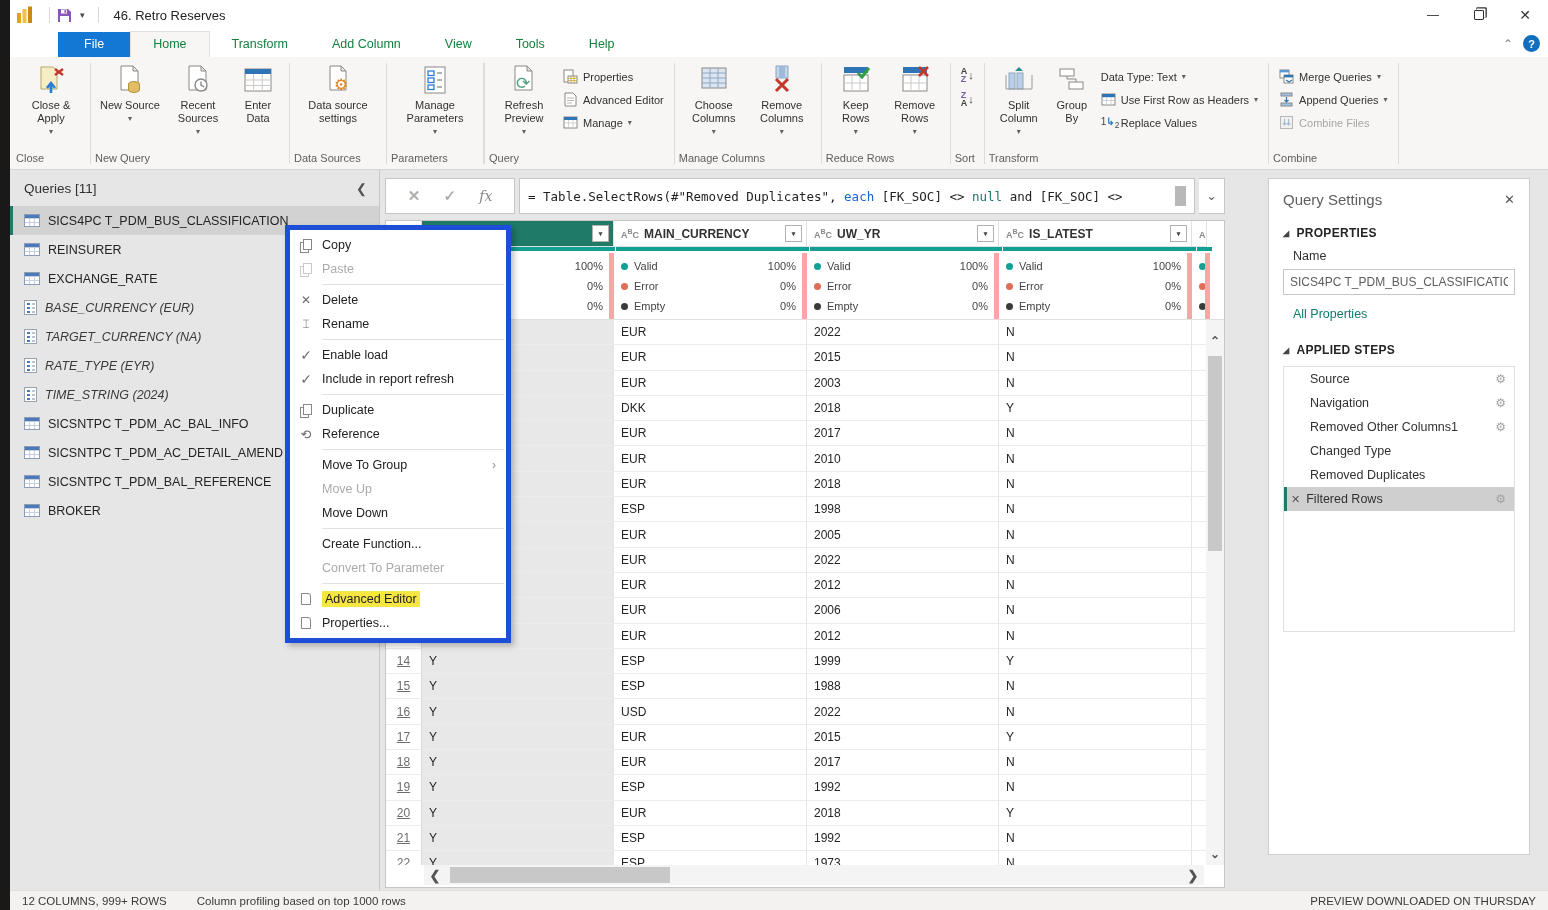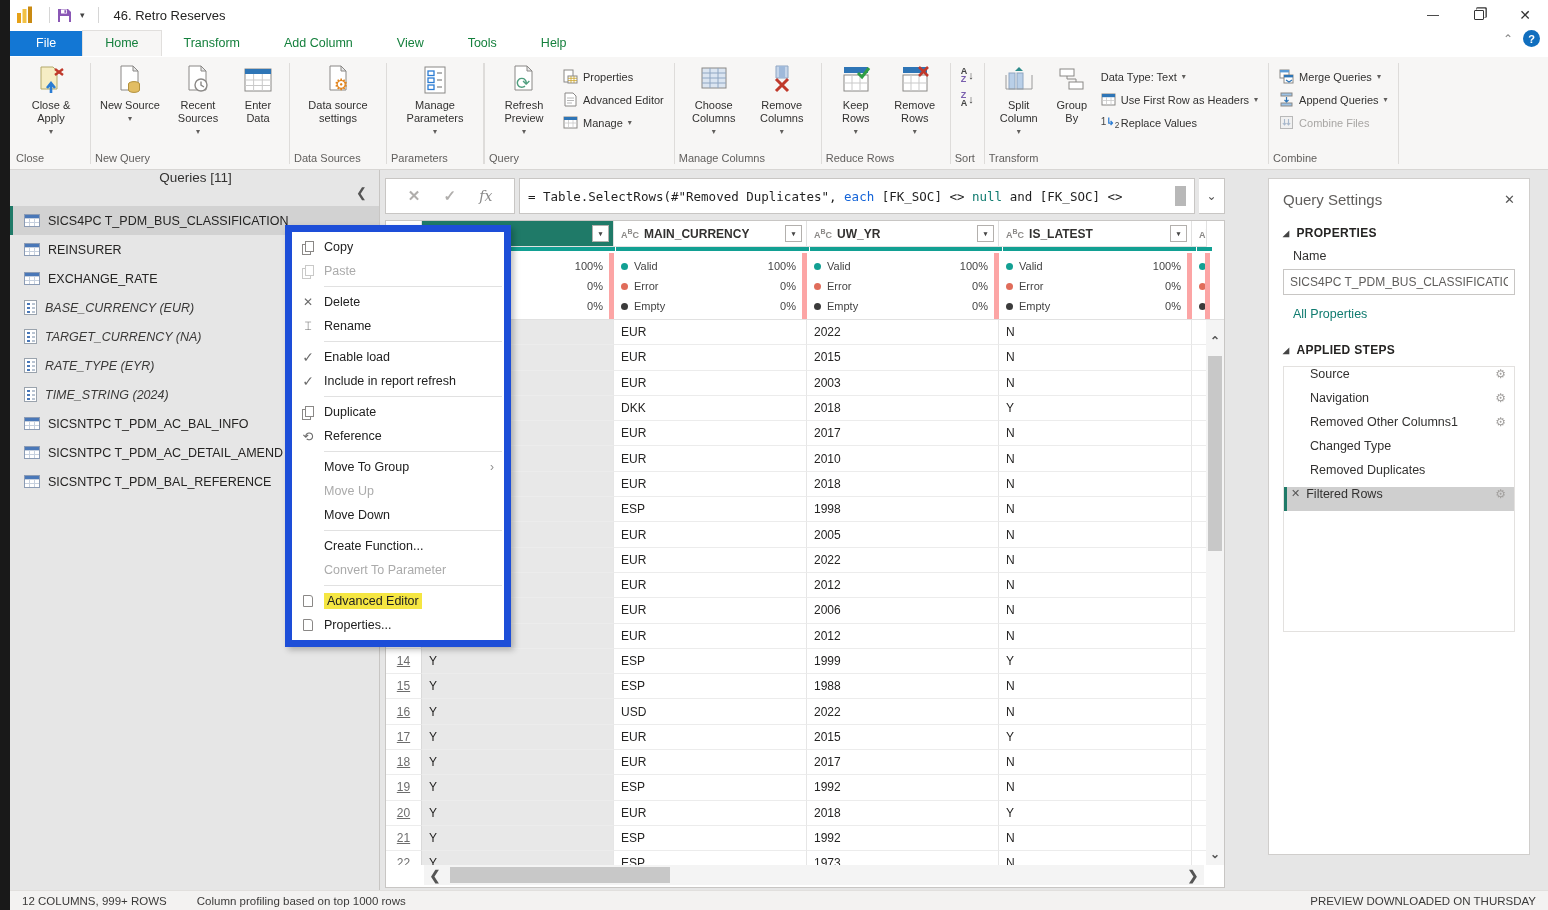--- a/index.html
+++ b/index.html
@@ -19,21 +19,21 @@
   .qat-caret { font-size:9px; color:#444; margin:0 6px 0 8px; }
   .tb-title { font-size:13px; color:#252423; margin-left:8px; }
   .win-controls { margin-left:auto; display:flex; height:30px; }
   .win-btn { width:46px; height:30px; display:flex; align-items:center; justify-content:center;
     font-size:12px; color:#333; }
   .win-restore-glyph { width:10px; height:10px; border:1.3px solid #333; border-radius:1px;
     box-shadow:2px -2px 0 -0.5px #fff, 2.5px -2.5px 0 0.3px #333; }
 
   
   .tabbar { position:absolute; left:10px; top:30px; right:0; height:27px; background:#fff;
-    display:flex; align-items:flex-start; }
+    display:flex; align-items:center;padding-left:48px; }
   .tab { padding:5px 22px 6px; font-size:12.5px; color:#15803d; }
   .tab-file { background:#1377d4; color:#fff; padding:5px 26px 6px; }
   .tab-selected { background:#f7f6f5; border:1px solid #e1dfdd; border-bottom:none; }
   .tabbar-right { margin-left:auto; display:flex; align-items:center; gap:10px; padding-right:8px; }
   .ribbon-collapse { color:#888; font-size:12px; }
   .help-circle { width:17px; height:17px; border-radius:50%; background:#106ebe; color:#fff;
     font-size:11px; font-weight:bold; display:flex; align-items:center; justify-content:center; }
 
   
   .ribbon { position:absolute; left:10px; top:57px; right:0; height:113px; background:#f7f6f5;
@@ -60,21 +60,21 @@
   .replace-ico { font-size:10px; color:#444; width:15px; flex:none; }
   .replace-ico b { color:#2b7cd3; }
 
   
   .main { position:absolute; left:10px; top:170px; right:0; bottom:20px; background:#e6e6e6; }
 
   
   .queries-panel { position:absolute; left:0; top:0; width:370px; bottom:0; background:#e6e6e6;
     border-right:1px solid #c8c6c4; }
   .qp-header { height:36px; display:flex; align-items:center; padding:0 12px 0 14px;
-    font-size:13.5px; color:#323130;flex-direction:column; }
+    font-size:13.5px; color:#323130; }
   .qp-collapse { margin-left:auto; font-size:13px; color:#555; }
   .qitem { height:29px; display:flex; align-items:center; gap:8px; padding-left:11px;
     font-size:12.5px; color:#252423; border-left:3px solid transparent; }
   .qitem.qsel { background:#d2d2d2; border-left:3px solid #1f7a68; }
   .qitem .qlabel { white-space:nowrap; overflow:hidden; }
   .qitem.qparam .qlabel { font-style:italic; color:#3b3a39; }
   .qicon-table { width:16px; height:13px; flex:none; border:1px solid #8c9cb5; background:
     linear-gradient(#4a78b8 0 3px, rgba(0,0,0,0) 3px),
     repeating-linear-gradient(to bottom, rgba(0,0,0,0) 0 3px, #c6d0de 3px 4px),
     repeating-linear-gradient(to right, rgba(0,0,0,0) 0 4px, #c6d0de 4px 5px), #fff; }
@@ -163,31 +163,31 @@
   .qs-title { font-size:15px; color:#605e5c; }
   .qs-close { margin-left:auto; font-size:13px; color:#555; }
   .section-header { display:flex; align-items:center; gap:7px; font-size:12px; font-weight:bold;
     color:#252423; letter-spacing:0.3px; margin-bottom:9px; }
   .tri { font-size:8px; color:#444; }
   .name-label { font-size:12.5px; color:#323130; margin:2px 0 6px 10px; }
   .name-input { width:100%; height:26px; border:1px solid #c8c6c4; font-size:12px; color:#5f5d5b;
     padding:0 6px; font-family:"Liberation Sans", sans-serif; }
   .all-props { display:inline-block; font-size:12.5px; color:#0f7b6f; margin:12px 0 22px 10px; }
   .steps-box { border:1px solid #e3e1df; margin-top:2px; }
-  .step-row { height:24px; display:flex; align-items:flex-start; font-size:12.5px; color:#323130;
+  .step-row { height:24px; display:flex; align-items:center; font-size:12.5px; color:#323130;
     padding-left:26px; position:relative; }
   .step-row .gear { margin-left:auto; margin-right:8px; color:#a3a19f; font-size:12px; }
   .step-row.step-sel { background:#cfcfcf; padding-left:7px; }
   .step-row.step-sel::before { content:""; position:absolute; left:0; top:0; bottom:0; width:3px; background:#1f7a68; }
   .step-del { color:#555; font-size:11px; margin-right:6px; }
   .steps-tail { height:120px; }
 
   
   .context-menu { position:absolute; left:285px; top:225px; width:226px; background:#fff;
-    border:7px solid #1d4ed8; box-shadow:3px 3px 6px rgba(0,0,0,0.25); z-index:50; padding:3px 0; }
+    border:5px solid #1d4ed8; box-shadow:3px 3px 6px rgba(0,0,0,0.25); z-index:50; padding:3px 0; }
   .menu-item { height:24px; display:flex; align-items:center; font-size:12.5px; color:#212121; }
   .menu-item.disabled { color:#ababab; }
   .menu-gutter { width:32px; flex:none; display:flex; align-items:center; justify-content:center;
     font-size:13px; color:#666; }
   .menu-gutter .chk { color:#6b6b6b; font-size:14px; }
   .menu-gutter .mini-page { width:10px; height:12px; border:1px solid #8a8886; background:#fff;
     border-radius:0 3px 0 0; }
   .menu-gutter .copy-ico { width:9px; height:11px; border:1px solid #8a8886; background:#fff;
     box-shadow:-3px 3px 0 -1px #fff, -3px 3px 0 0 #8a8886; margin-left:3px; margin-bottom:2px; }
   .menu-gutter .del-ico { color:#6b6b6b; font-size:12px; }
@@ -575,20 +575,24 @@
             <span class="qlabel">SICSNTPC T_PDM_AC_BAL_INFO</span>
           </div>
           <div class="qitem">
             <span class="qicon-table"></span>
             <span class="qlabel">SICSNTPC T_PDM_AC_DETAIL_AMEND</span>
           </div>
           <div class="qitem">
             <span class="qicon-table"></span>
             <span class="qlabel">SICSNTPC T_PDM_BAL_REFERENCE</span>
           </div>
+          <div class="qitem">
+            <span class="qicon-table"></span>
+            <span class="qlabel">BROKER</span>
+          </div>
         </div>
     </div>
 
     <div class="work-area">
       <div class="formula-bar">
         <div class="fb-buttons">
           <span class="fb-x">✕</span>
           <span class="fb-check">✓</span>
           <span class="fb-fx">fx</span>
         </div>

